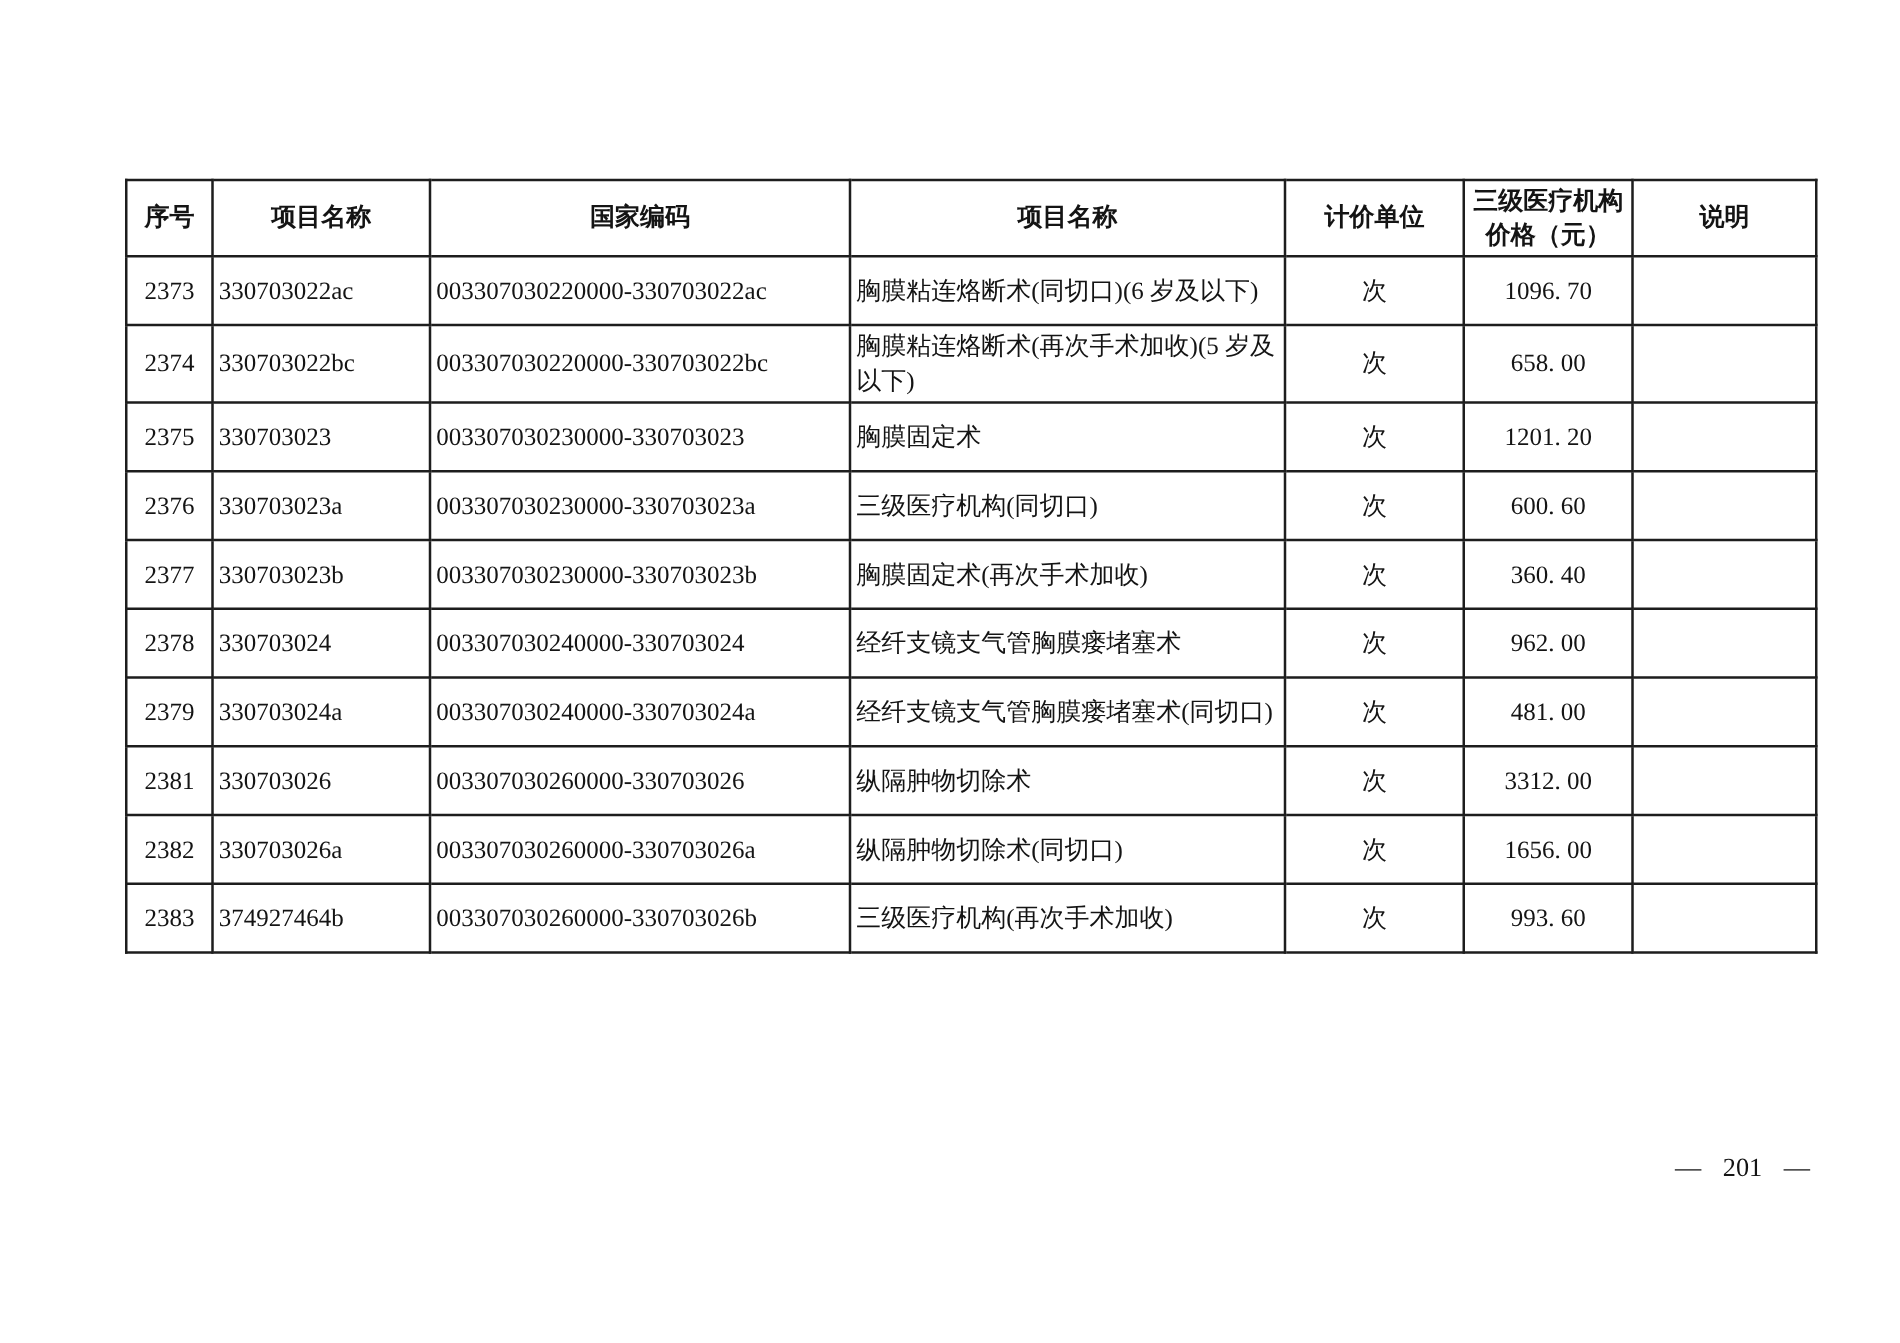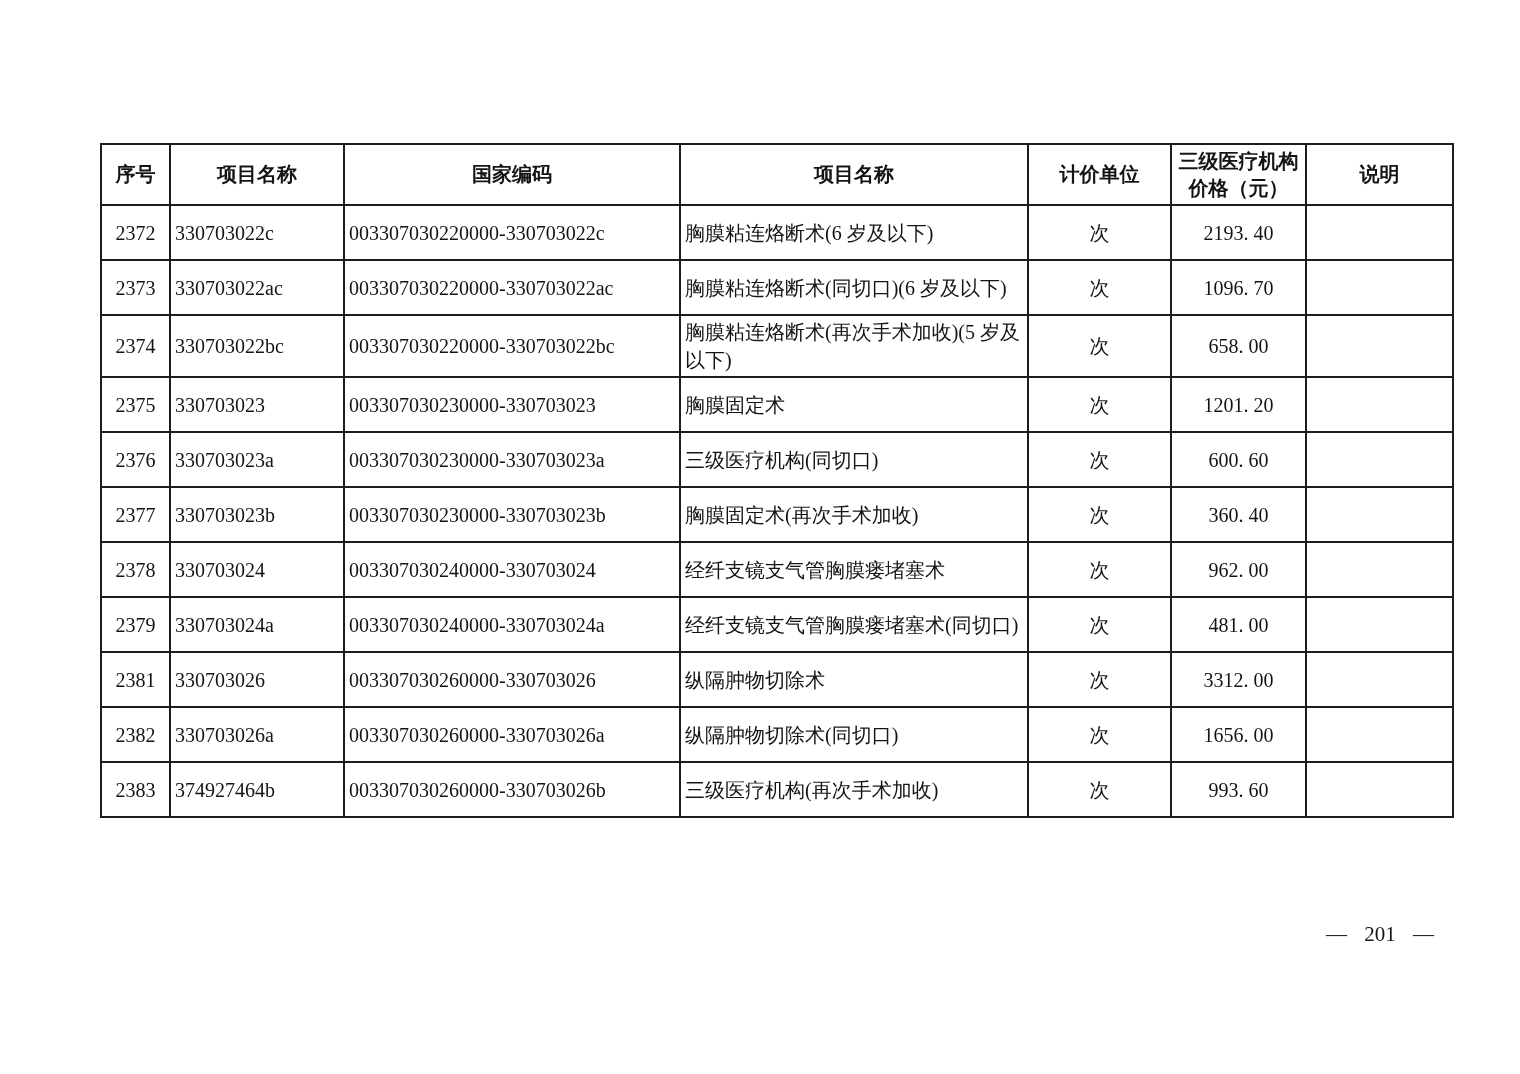--- a/index.html
+++ b/index.html
@@ -43,25 +43,24 @@
     padding: 2px;
     line-height: 27px;
   }
   .price-table tbody tr {
     height: 55px;
   }
   td.cell-center { text-align: center; }
   td.cell-left   { text-align: left; }
   .footer-page-number {
     position: absolute;
-    left: 1298px;
+    left: 1328px;
     top: 922px;
     width: 140px;
     font-size: 21px;
-    text-align: center;
     word-spacing: 12px;
     white-space: nowrap;
     color: #141414;
   }
 </style>
 </head>
 <body>
 
 <div class="page">
 
@@ -83,29 +82,20 @@
         <th>项目名称</th>
         <th>计价单位</th>
         <th>
           <div>三级医疗机构</div>
           <div>价格（元）</div>
         </th>
         <th>说明</th>
       </tr>
     </thead>
     <tbody>
-      <tr>
-        <td class="cell-center">2372</td>
-        <td class="cell-left">330703022c</td>
-        <td class="cell-left">003307030220000-330703022c</td>
-        <td class="cell-left">胸膜粘连烙断术(6 岁及以下)</td>
-        <td class="cell-center">次</td>
-        <td class="cell-center">2193. 40</td>
-        <td class="cell-center"></td>
-      </tr>
       <tr>
         <td class="cell-center">2373</td>
         <td class="cell-left">330703022ac</td>
         <td class="cell-left">003307030220000-330703022ac</td>
         <td class="cell-left">胸膜粘连烙断术(同切口)(6 岁及以下)</td>
         <td class="cell-center">次</td>
         <td class="cell-center">1096. 70</td>
         <td class="cell-center"></td>
       </tr>
       <tr>

